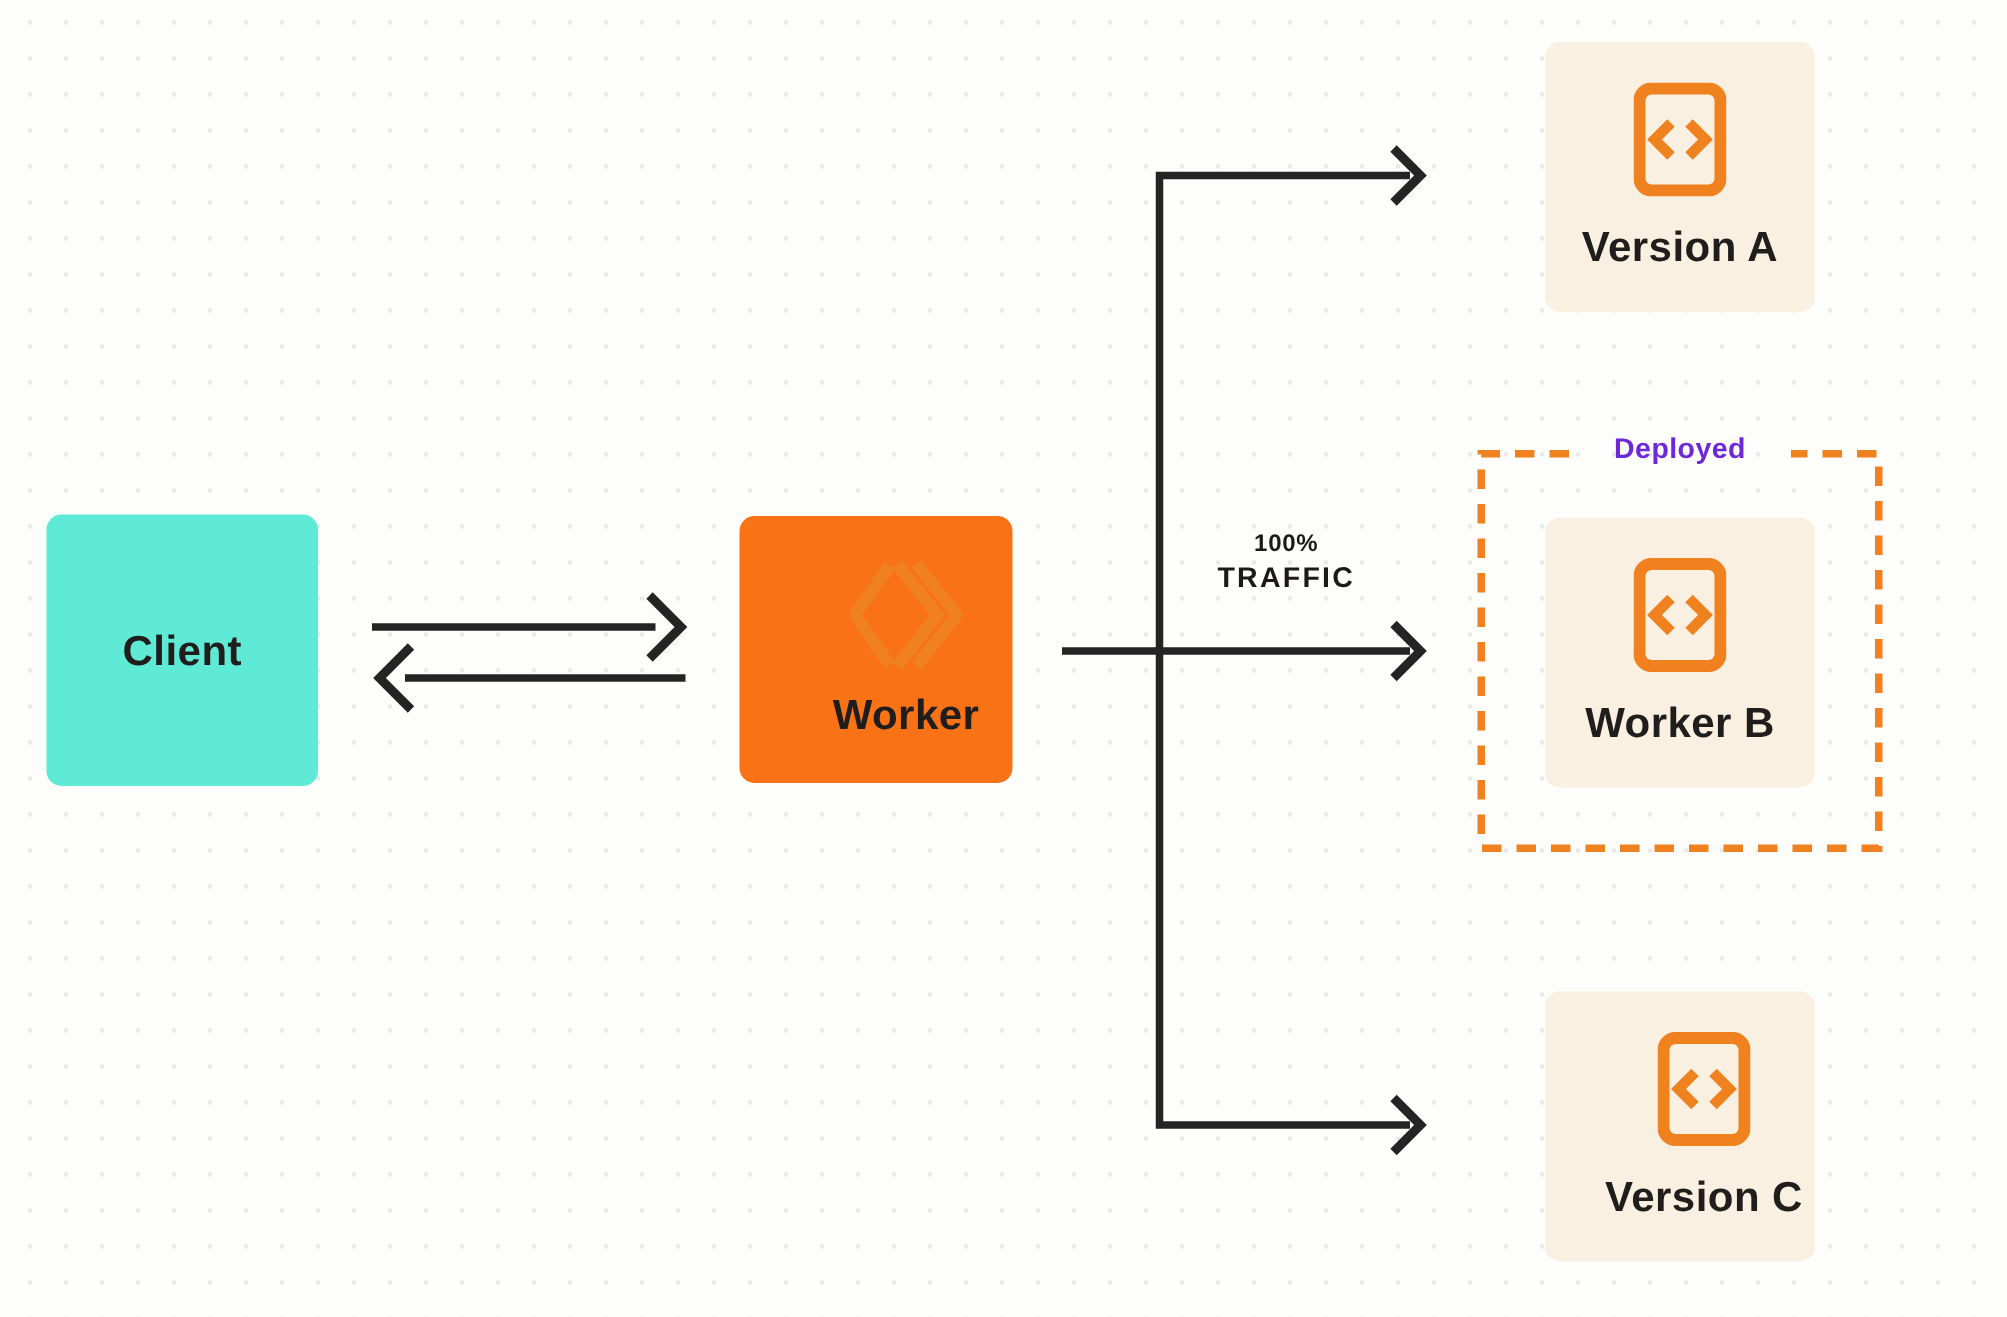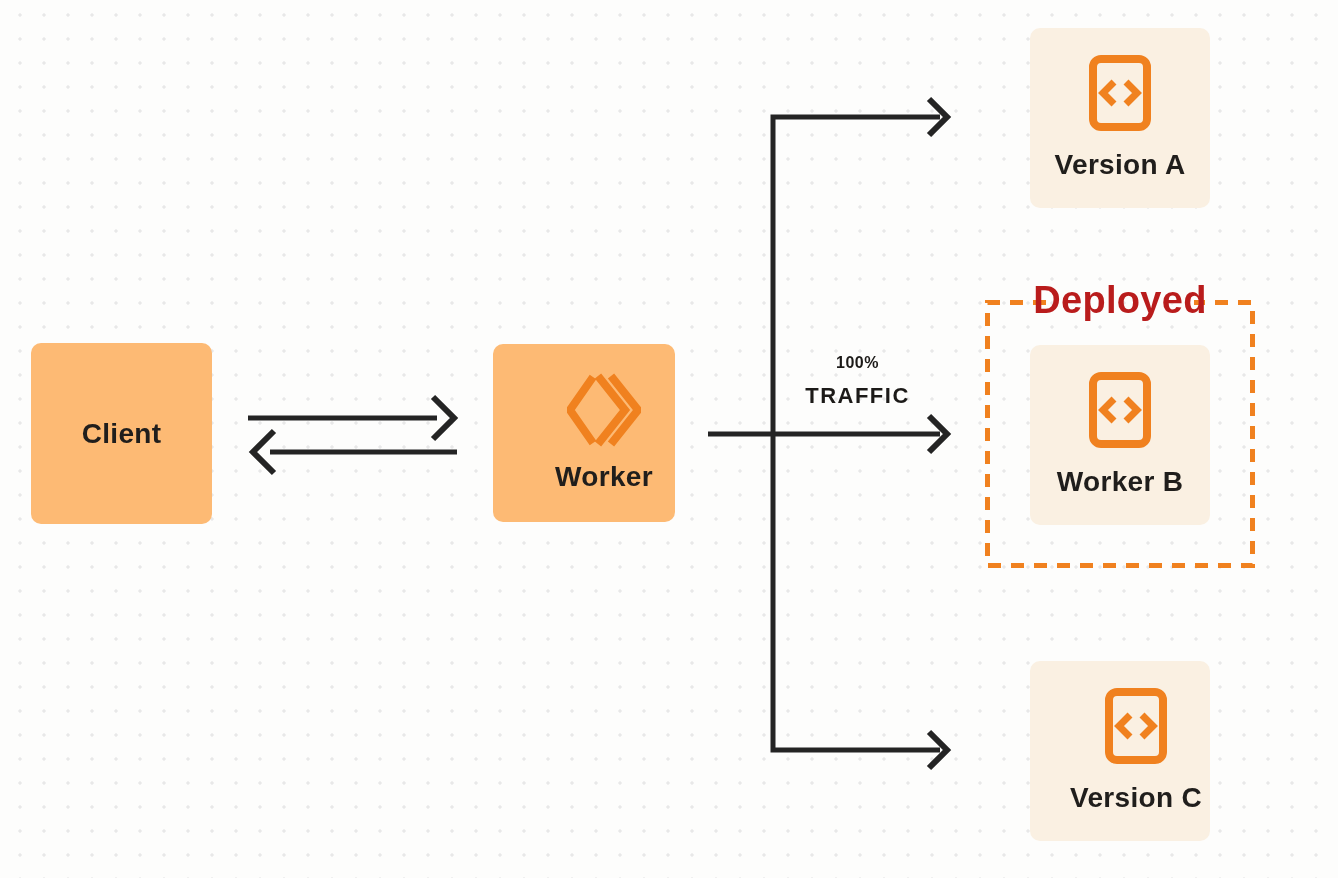--- a/index.html
+++ b/index.html
@@ -32,26 +32,26 @@
   }
   .node .label {
     font-weight: bold;
     font-size: 28px;
     color: #201E1C;
     letter-spacing: 0.3px;
   }
   .client-node {
     left: 31px; top: 343px;
     width: 181px; height: 181px;
-    background: #fdba74;
+    background: #5eead4;
   }
   .worker-node {
     left: 493px; top: 344px;
     width: 182px; height: 178px;
-    background: #fdba74;
+    background: #f97316;
     gap: 14px;
     padding-left: 40px;
   }
   .version-node {
     left: 1030px;
     width: 180px; height: 180px;
     background: #FAF0E2;
     gap: 18px;
   }
   .version-a { top: 28px; }
@@ -66,33 +66,32 @@
     font-weight: bold;
   }
   .traffic-label .line1 {
     display: block;
     font-size: 16px;
     letter-spacing: 0.5px;
     line-height: 24px;
   }
   .traffic-label .line2 {
     display: block;
-    margin-top: 10px;
-    font-size: 22px;
+    font-size: 19px;
     letter-spacing: 1.5px;
     line-height: 22px;
   }
   .deployed-label {
     position: absolute;
     left: 985px; top: 283px;
     width: 270px;
     text-align: center;
-    color: #b91c1c;
+    color: #6d28d9;
     font-weight: bold;
-    font-size: 38px;
+    font-size: 19px;
     line-height: 34px;
     letter-spacing: 0.3px;
   }
   .icon-svg { display: block; }
 </style>
 </head>
 <body>
 
 <svg class="connectors" viewBox="0 0 1338 878" fill="none" xmlns="http://www.w3.org/2000/svg">
 

